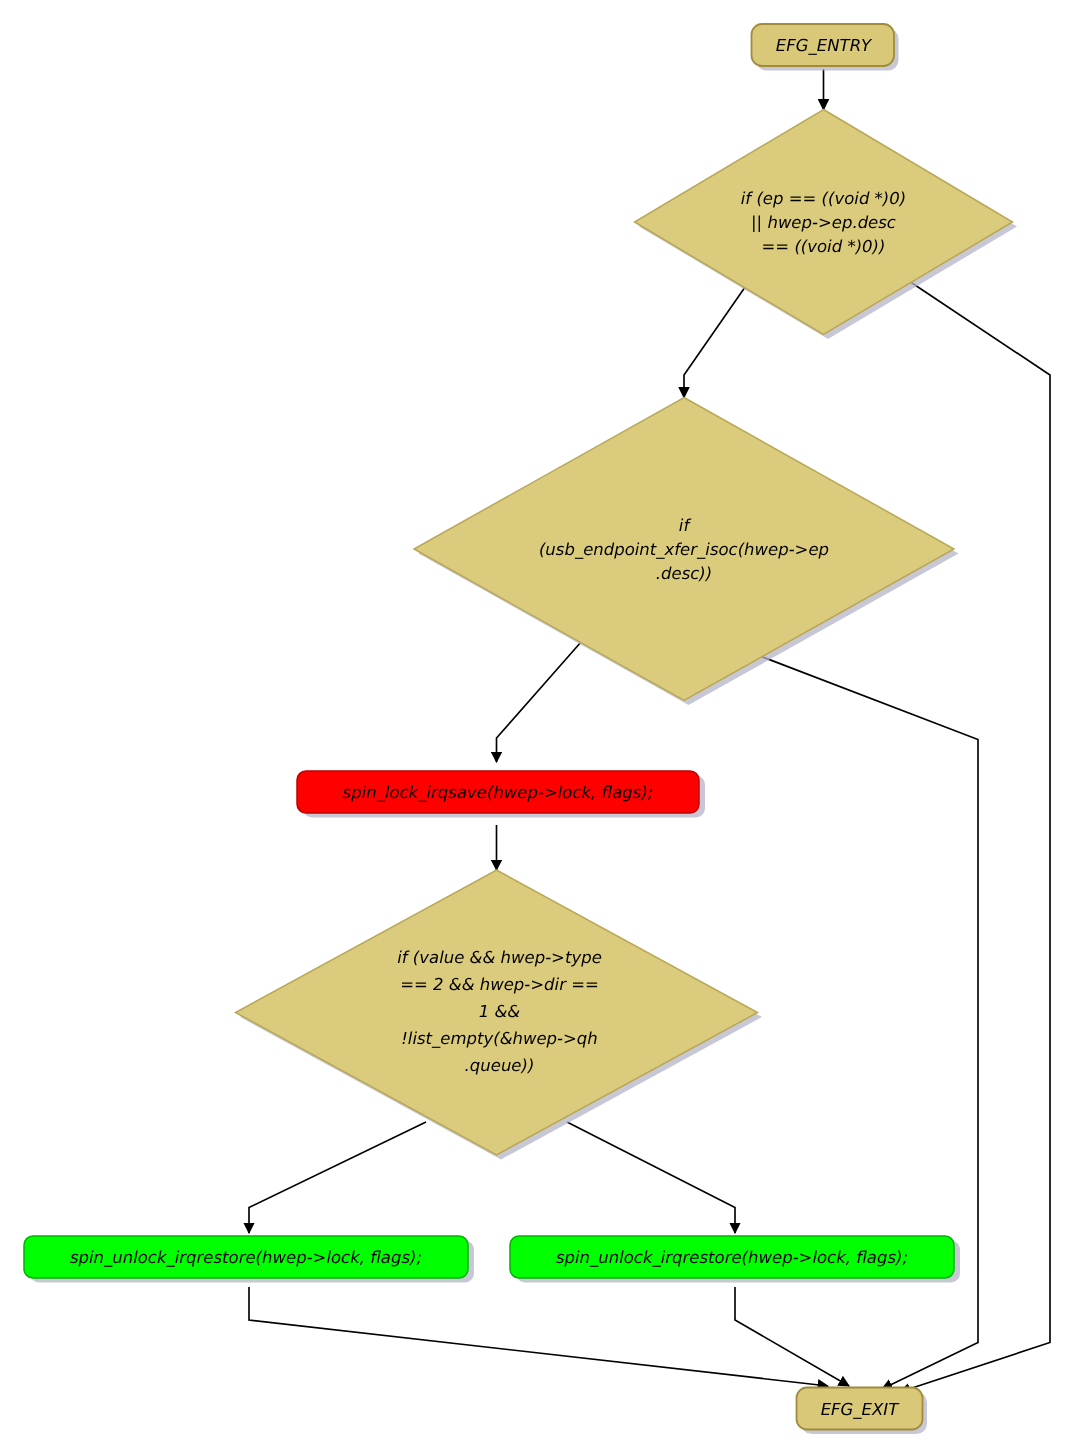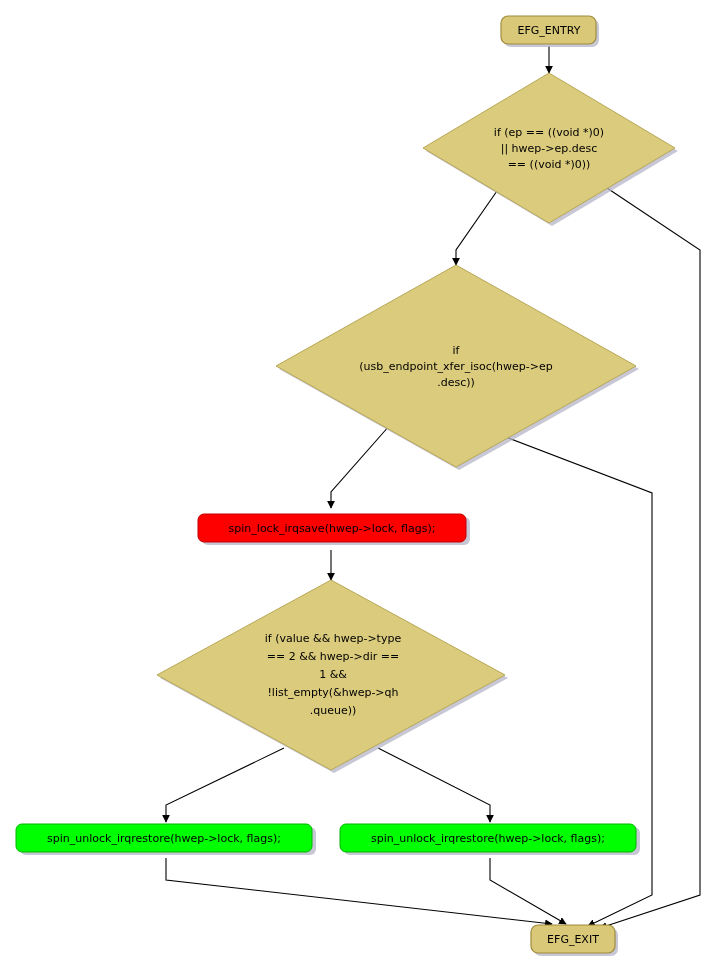--- a/index.html
+++ b/index.html
@@ -10,20 +10,21 @@
   body {
     width: 724px;
     height: 969px;
     font-family: "DejaVu Sans", sans-serif;
     overflow: hidden;
   }
   #flow-root {
     position: relative;
     width: 580px;
     height: 969px;
+    font-style: italic;
   }
   svg#flow-svg {
     display: block;
     width: 724px;
     height: 969px;
   }
   .node-text {
     font-family: "DejaVu Sans", sans-serif;
     font-size: 11px;
     fill: #000000;

